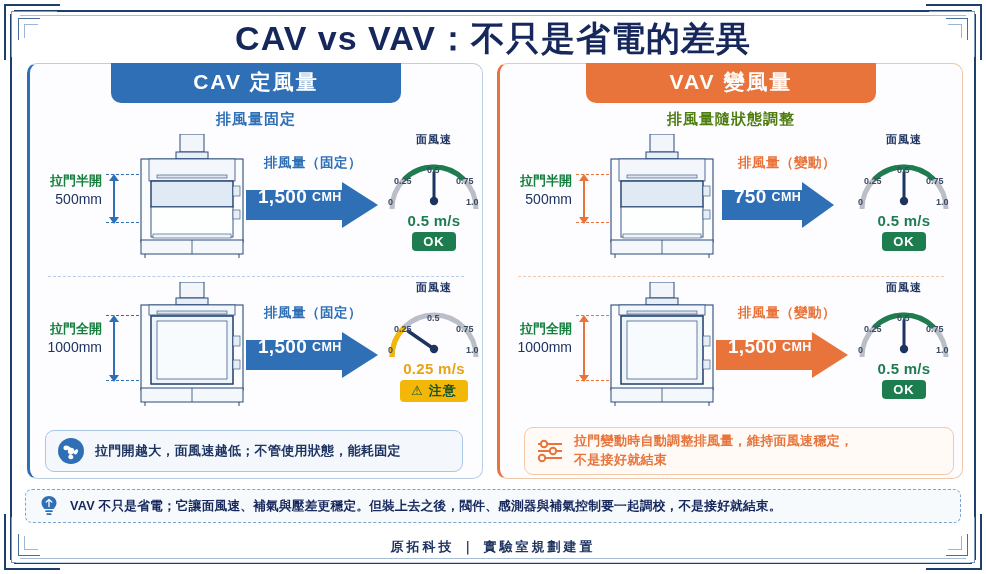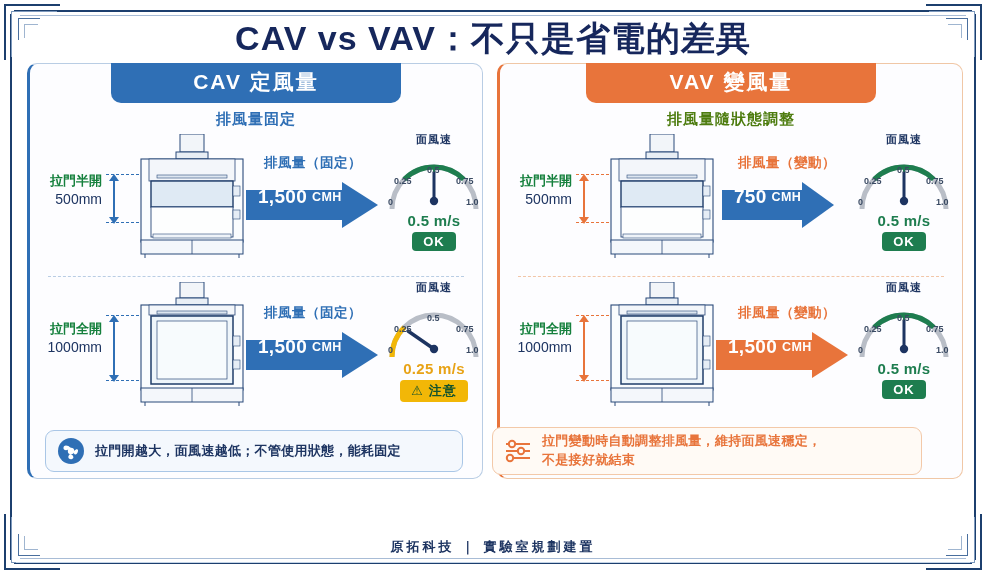--- a/index.html
+++ b/index.html
@@ -110,21 +110,21 @@
   }
   .badge-ok{background:#1e7d4f;color:#ffffff;letter-spacing:1px;}
   .badge-warn{background:#f2b707;color:#14532d;letter-spacing:1px;}
   .val-ok{color:#1e7d4f;}
   .val-warn{color:#e8a317;}
   .tick{position:absolute;font-size:9px;color:#3a4a63;font-weight:bold;}
 
   
   .note{position:absolute;border-radius:9px;display:flex;align-items:center;padding:7px 10px;box-sizing:border-box;}
   .note-cav{left:45px;top:430px;width:418px;height:42px;border:1.3px solid #a9c6e6;background:#f4f8fd;}
-  .note-vav{left:492px;top:427px;width:430px;height:48px;border:1.3px solid #f3c9a9;background:#fffaf5;}
+  .note-vav{left:524px;top:427px;width:430px;height:48px;border:1.3px solid #f3c9a9;background:#fffaf5;}
   .note .ico{flex:0 0 auto;width:30px;height:30px;margin-right:9px;display:flex;align-items:center;justify-content:center;}
   .note .txt{font-size:13px;font-weight:bold;line-height:1.45;letter-spacing:.3px;}
   .note-cav .txt{color:#1d3461;font-family:Liberation Serif, serif;}
   .note-vav .txt{color:#e8743b;}
 
   
   .summary{
     position:absolute;left:25px;top:489px;width:936px;height:34px;box-sizing:border-box;
     border:1.3px dashed #7ea3ce;border-radius:7px;background:#f7fafd;
     display:flex;align-items:center;padding:0 12px;
@@ -479,16 +479,27 @@
         <circle cx="18" cy="14" r="3.2" fill="#fffaf5" stroke="#e8743b" stroke-width="2"></circle>
         <circle cx="7" cy="21" r="3.2" fill="#fffaf5" stroke="#e8743b" stroke-width="2"></circle>
       </svg>
     </span>
     <span class="txt">
       <span>拉門變動時自動調整排風量，維持面風速穩定，</span><br>
       <span>不是接好就結束</span>
     </span>
   </div>
 
+  <div class="summary">
+    <span class="ico">
+      <svg width="20" height="22" viewBox="0 0 20 22">
+        <path d="M10 1 C5.6 1 2.5 4.2 2.5 8 C2.5 10.7 4.3 12.4 5.4 14 L14.6 14 C15.7 12.4 17.5 10.7 17.5 8 C17.5 4.2 14.4 1 10 1Z" fill="#2f6fb5"></path>
+        <rect x="6.2" y="15.2" width="7.6" height="1.9" rx="0.9" fill="#2f6fb5"></rect>
+        <rect x="7.4" y="18.2" width="5.2" height="1.8" rx="0.9" fill="#2f6fb5"></rect>
+        <path d="M10 4.5 L10 11.5 M7.2 7 L10 4.5 L12.8 7" fill="none" stroke="#ffffff" stroke-width="1.3" stroke-linecap="round"></path>
+      </svg>
+    </span>
+    <span class="txt">VAV 不只是省電；它讓面風速、補氣與壓差更穩定。但裝上去之後，閥件、感測器與補氣控制要一起調校，不是接好就結束。</span>
+  </div>
 
   <div class="footer">原拓科技 ｜ 實驗室規劃建置</div>
   <div class="footrule"></div>
 </div>
 
 </body></html>

